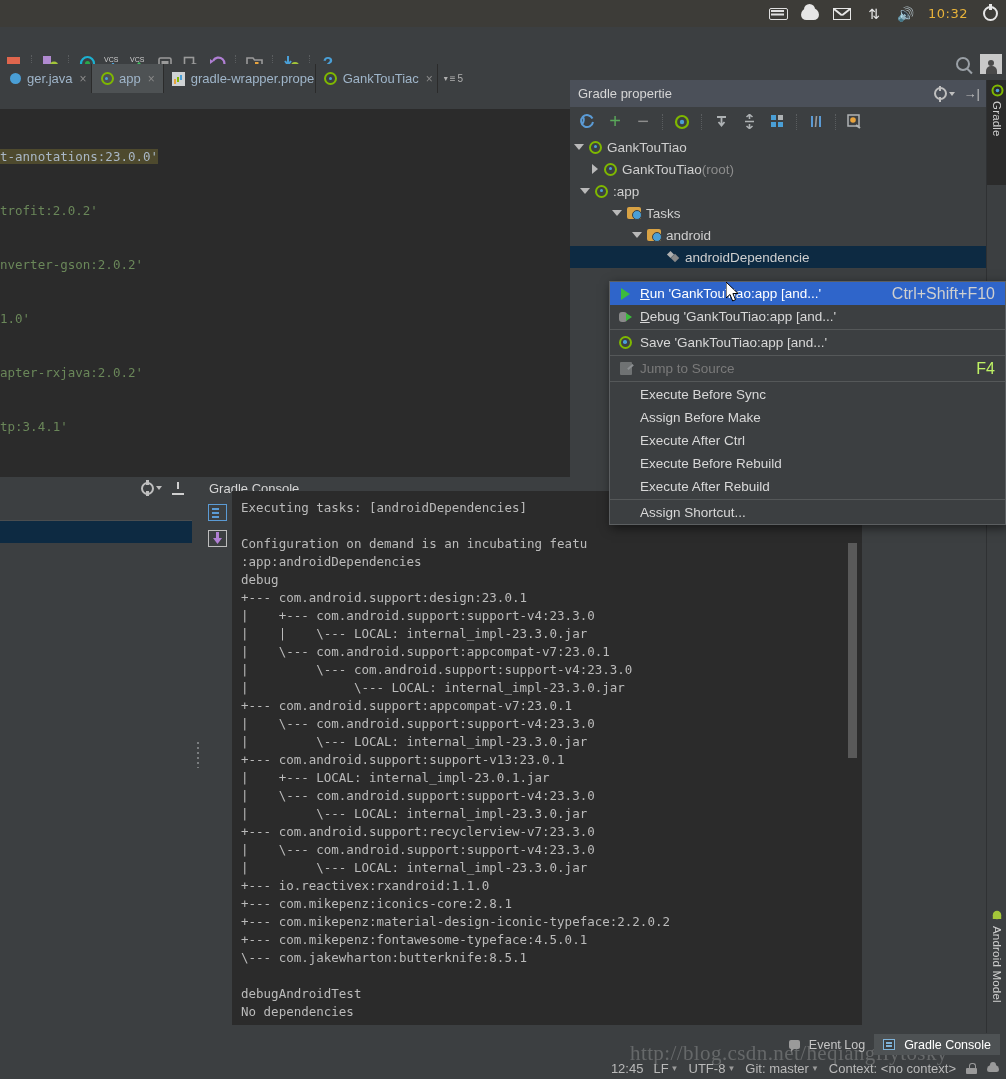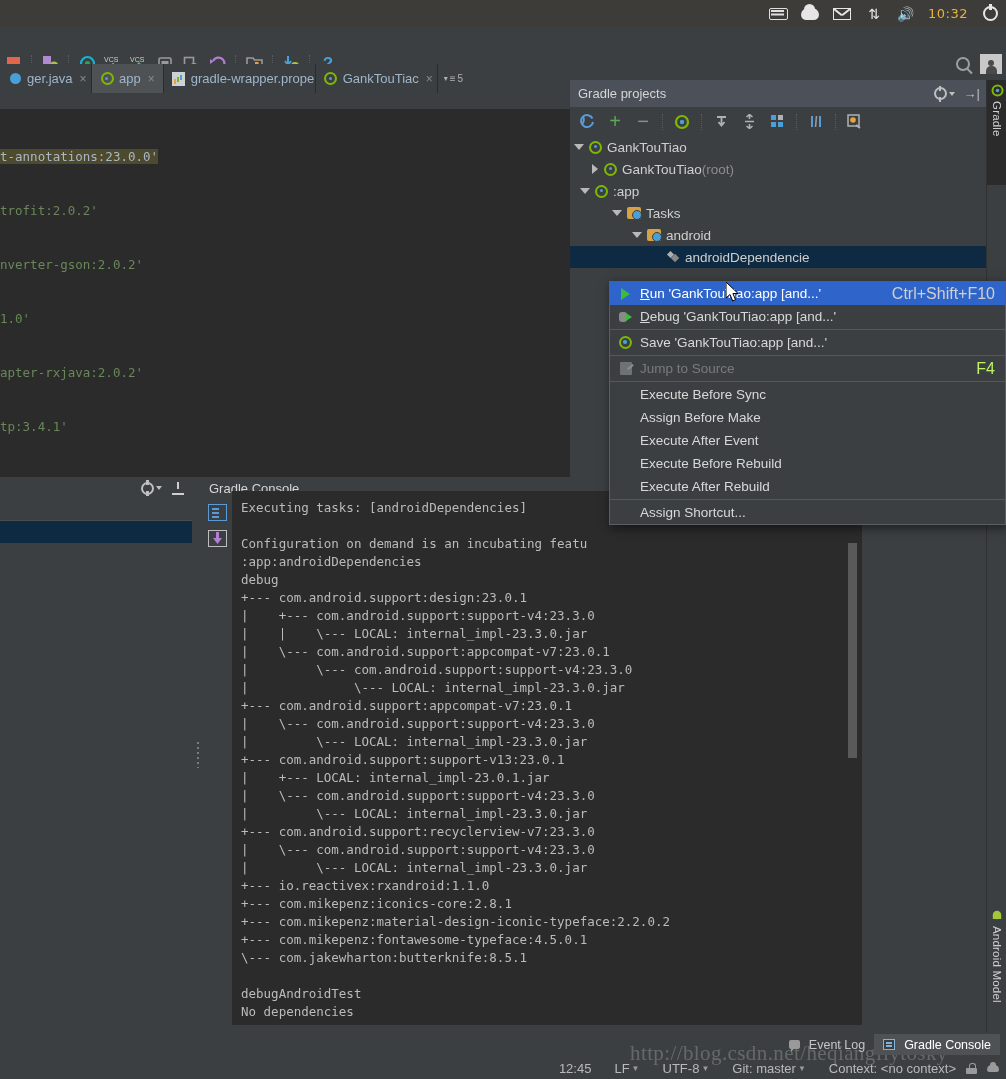--- a/index.html
+++ b/index.html
@@ -195,21 +195,21 @@
     color:#c5c5c5;}
   .sb-tab.active{background:#4e5254;color:#ffffff;}
   .sb-msg{width:11px;height:9px;background:#9a9a9a;border-radius:2px;position:relative;}
   .sb-msg:after{content:"";position:absolute;left:2px;bottom:-3px;width:4px;height:4px;background:#9a9a9a;
     clip-path:polygon(0 0,100% 0,0 100%);}
   .sb-cons{width:12px;height:11px;border:1.6px solid #7fb3d9;background:#3c3f41;position:relative;}
   .sb-cons:after{content:"";position:absolute;left:2px;top:2px;width:6px;height:1.5px;background:#7fb3d9;
     box-shadow:0 3px 0 #7fb3d9;}
   .sbar2{position:absolute;left:0;top:1057px;width:1006px;height:22px;background:#3c3f41;
     display:flex;align-items:center;justify-content:flex-end;padding-right:6px;gap:0;}
-  .sb2-item{font-size:13px;color:#b9b9b9;padding:0 5px;display:flex;align-items:center;gap:2px;margin-left:13px;}
+  .sb2-item{font-size:13px;color:#b9b9b9;padding:0 5px;display:flex;align-items:center;gap:2px;}
   .sb2-item .dn{font-size:8px;color:#9a9a9a;}
   .lock{width:11px;height:11px;position:relative;margin:0 5px;}
   .lock:before{content:"";position:absolute;left:0;bottom:0;width:11px;height:6px;background:#9a9a9a;
     border-radius:1px;}
   .lock:after{content:"";position:absolute;left:3px;top:0;width:5px;height:5px;
     border:1.6px solid #9a9a9a;border-bottom:0;border-radius:3px 3px 0 0;}
   .hat{width:14px;height:12px;position:relative;margin-left:4px;}
   .hat:before{content:"";position:absolute;left:1px;top:3px;width:12px;height:7px;background:#9a9a9a;
     border-radius:6px 6px 3px 3px;}
   .hat:after{content:"";position:absolute;left:4px;top:0;width:6px;height:4px;background:#9a9a9a;
@@ -397,21 +397,21 @@
       <div class="mk" style="top:203px;left:8px;width:22px;"></div>
       <div class="mkb" style="top:207px;left:5px;background:#7b8a96;"></div>
       <div class="mkb" style="top:272px;left:5px;"></div>
       <div class="mkg" style="top:300px;left:14px;"></div>
       <div class="ed-scroll" style="top:216px;height:113px;"></div>
     </div>
   </div>
 
   <div class="gp">
     <div class="gp-title">
-      <span>Gradle projects</span>
+      <span>Gradle propertie</span>
       <span class="sp">
         <span style="display:flex;align-items:center;gap:2px;">
           <span class="gear2"></span>
             <span class="caret"></span>
         </span>
         <span class="hidearrow">→|</span>
       </span>
     </div>
     <div class="gp-tools">
       <div class="gt">
@@ -613,21 +613,21 @@
       <span class="kbd">F4</span>
     </div>
     <div class="msep"></div>
     <div class="mi mi-pad">
       <span class="lbl">Execute Before Sync</span>
     </div>
     <div class="mi mi-pad">
       <span class="lbl">Assign Before Make</span>
     </div>
     <div class="mi mi-pad">
-      <span class="lbl">Execute After Event</span>
+      <span class="lbl">Execute After Ctrl</span>
     </div>
     <div class="mi mi-pad">
       <span class="lbl">Execute Before Rebuild</span>
     </div>
     <div class="mi mi-pad">
       <span class="lbl">Execute After Rebuild</span>
     </div>
     <div class="msep"></div>
     <div class="mi mi-pad">
       <span class="lbl">Assign Shortcut...</span>

